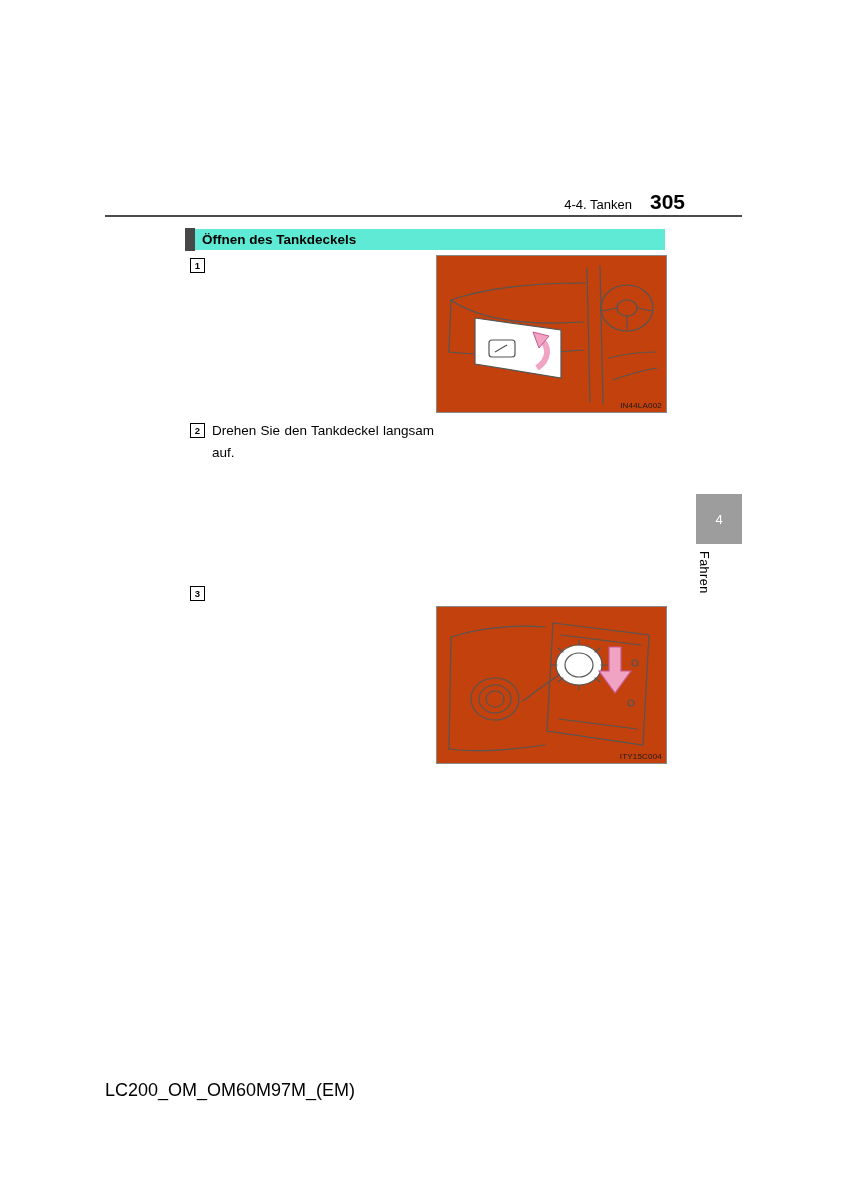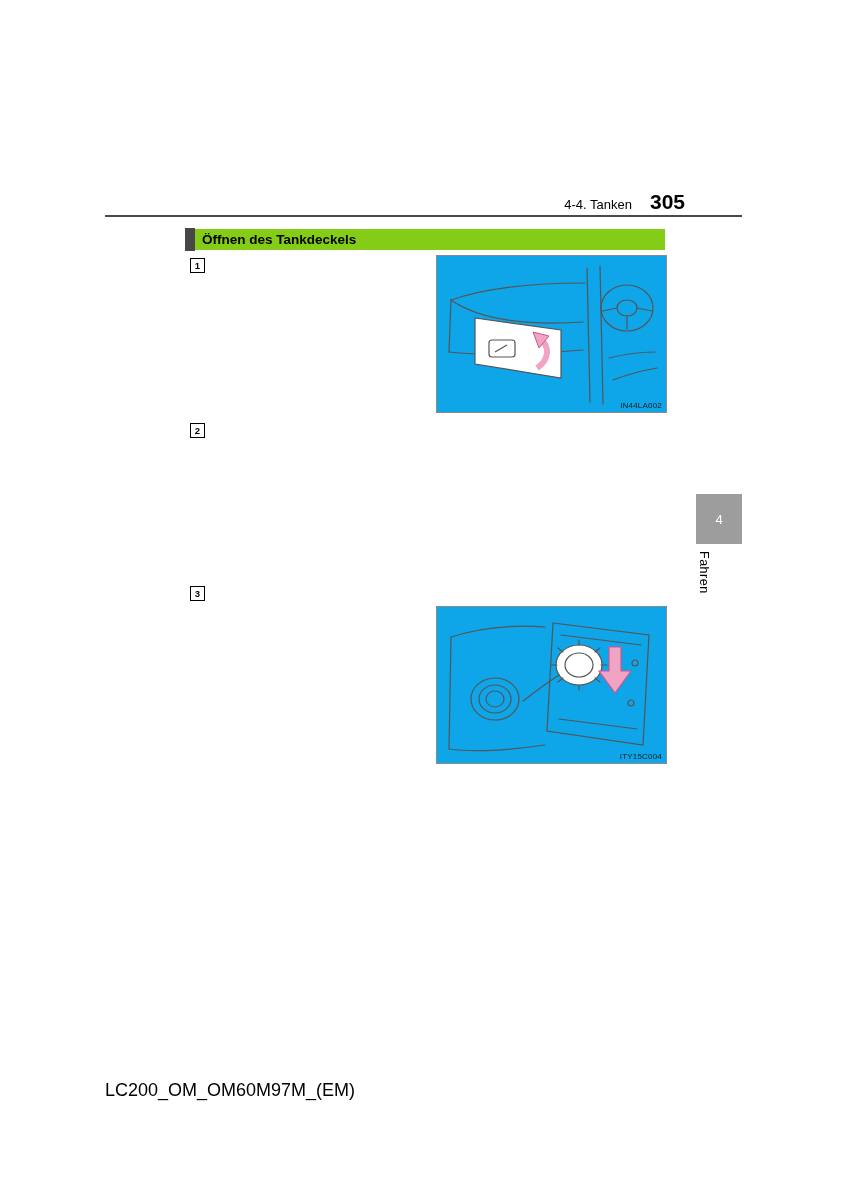--- a/index.html
+++ b/index.html
@@ -33,21 +33,21 @@
     background: #4a4a4a;
   }
 
   
   .section-bar {
     position: absolute;
     left: 185px;
     top: 229px;
     width: 480px;
     height: 21px;
-    background: #84cc16;
+    background: #5eead4;
   }
   .section-marker {
     position: absolute;
     left: 0;
     top: -1px;
     width: 10px;
     height: 23px;
     background: #474747;
   }
   .section-title {
@@ -82,21 +82,21 @@
     line-height: 1.62;
     text-align: justify;
   }
 
   
   .figure {
     position: absolute;
     left: 436px;
     width: 229px;
     border: 1px solid #8a8a8a;
-    background: #0ea5e9;
+    background: #c2410c;
   }
   .figure svg { display: block; }
   .figure-code {
     position: absolute;
     right: 4px;
     bottom: 2px;
     font-size: 8px;
     color: #1a1a1a;
     letter-spacing: 0.2px;
   }
@@ -174,20 +174,21 @@
         <rect x="52" y="84" width="26" height="17" rx="3"></rect>
         <path d="M58,96 L70,89"></path>
       </g>
       <path d="M100,112 C112,104 114,90 102,82" stroke="#f0a3c3" stroke-width="6" fill="none"></path>
       <polygon points="96,76 112,80 102,92" fill="#f0a3c3" stroke="#c9588f" stroke-width="1"></polygon>
     </svg>
     <span class="figure-code">IN44LA002</span>
   </div>
 
   <div class="step-num" style="top:423px">2</div>
+  <div class="step-text" style="top:420px">Drehen Sie den Tankdeckel langsam auf.</div>
 
   <div class="step-num" style="top:586px">3</div>
   <div class="figure" style="top:606px;height:156px">
     <svg width="229" height="156" viewBox="0 0 229 156">
       <g stroke="#555" fill="none" stroke-width="1.2" stroke-linecap="round">
         <path d="M14,30 C45,20 80,18 108,20"></path>
         <path d="M12,142 C40,146 80,142 108,138"></path>
         <path d="M14,30 L12,142"></path>
         <ellipse cx="58" cy="92" rx="24" ry="21"></ellipse>
         <ellipse cx="58" cy="92" rx="16" ry="14"></ellipse>

